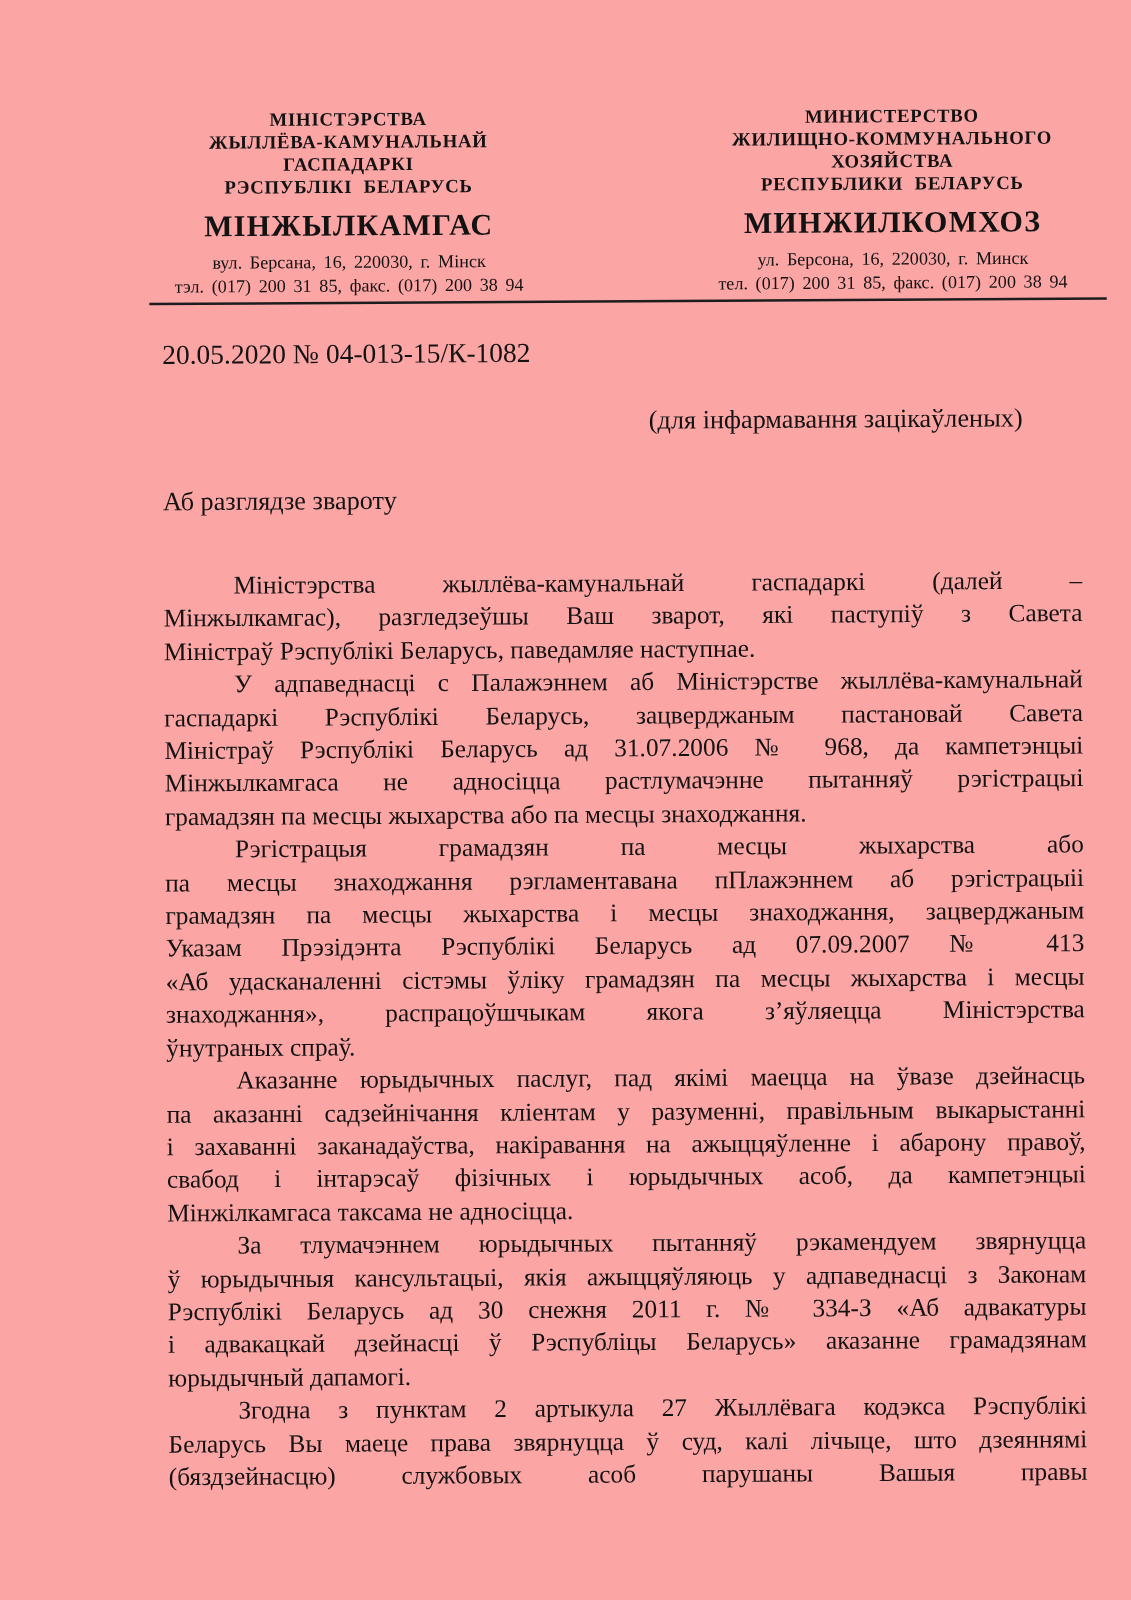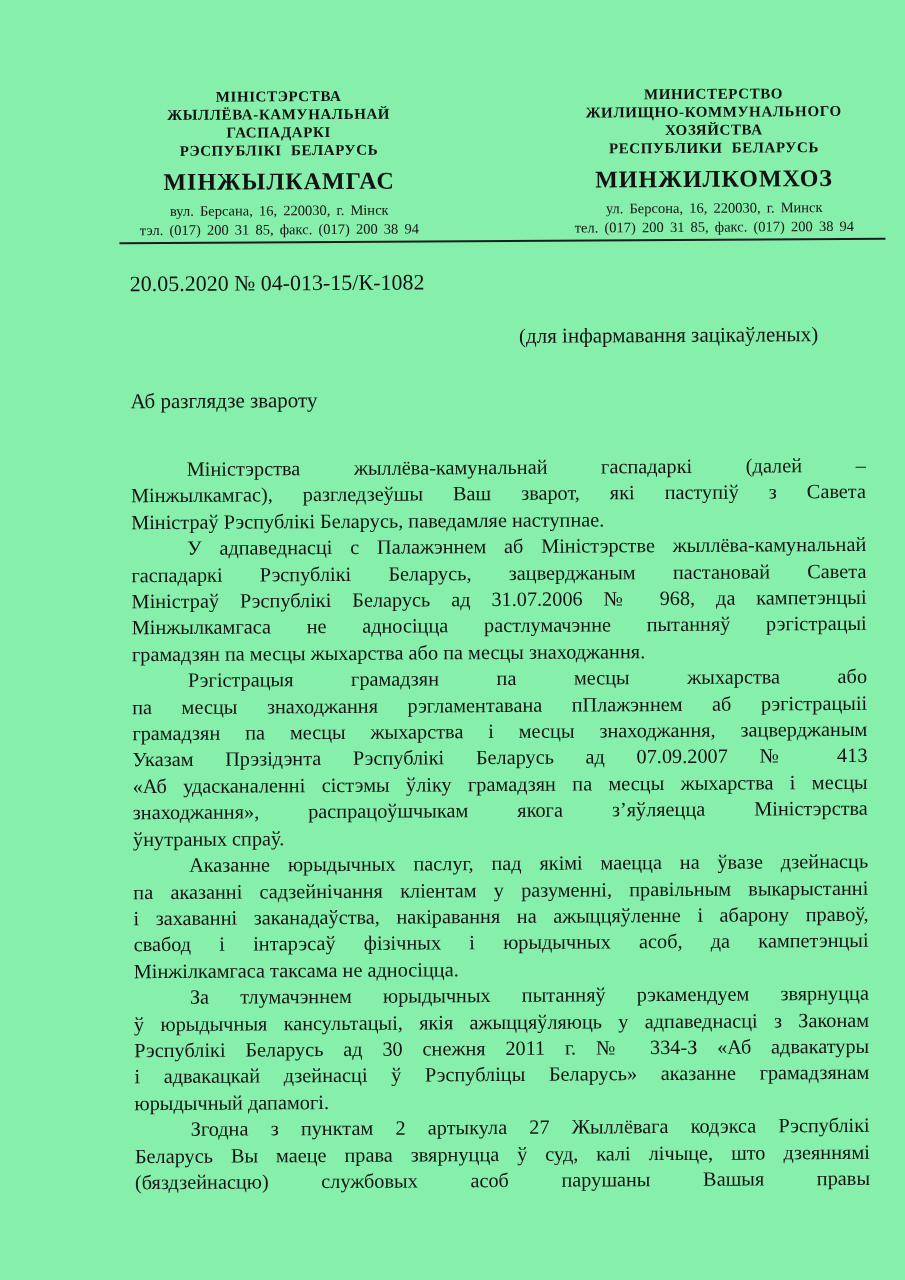--- a/index.html
+++ b/index.html
@@ -4,21 +4,21 @@
 <style>
   html, body {
     margin: 0;
     padding: 0;
     background: #ffffff;
   }
   .page {
     position: relative;
     width: 905px;
     height: 1280px;
-    background: #86efac;
+    background: #fca5a5;
     overflow: hidden;
     font-family: "Liberation Serif", serif;
     color: #131313;
   }
   .tilt {
     transform: rotate(-0.34deg);
     transform-origin: 55% 0;
     padding-top: 86px;
   }
 

